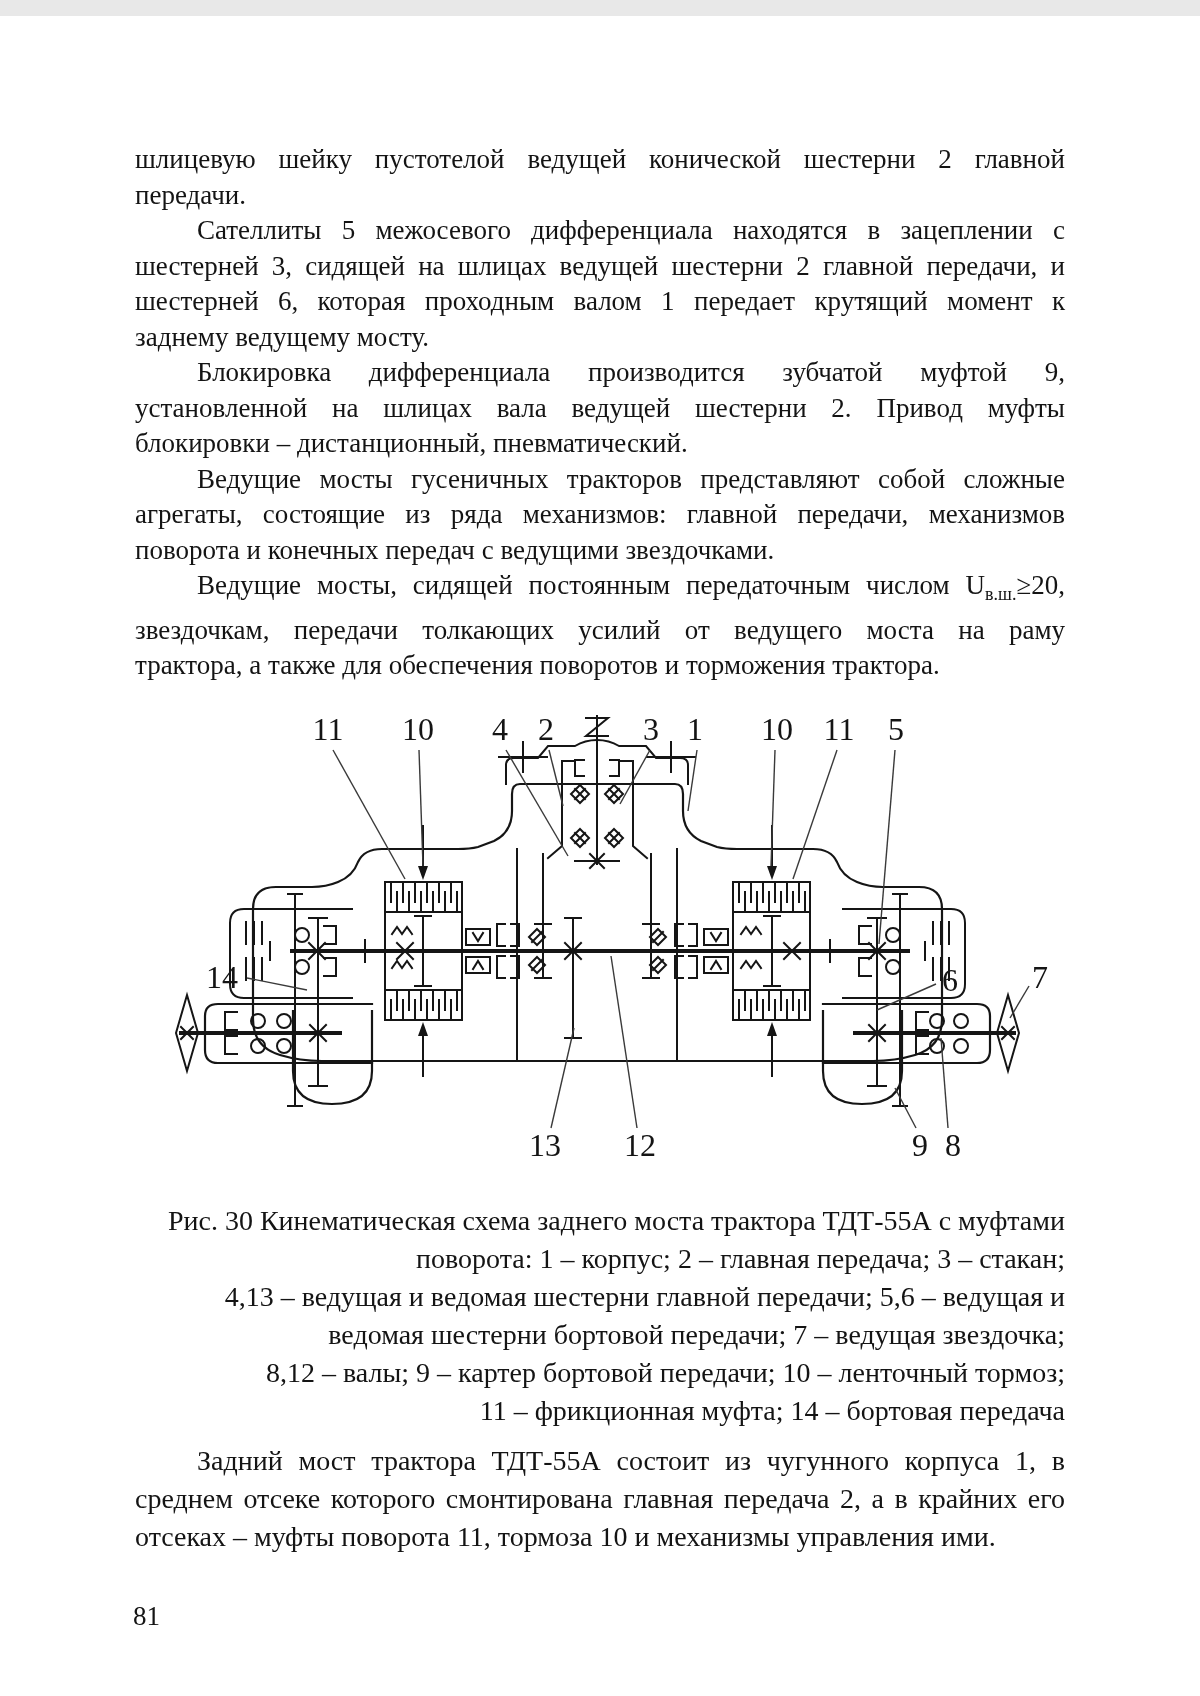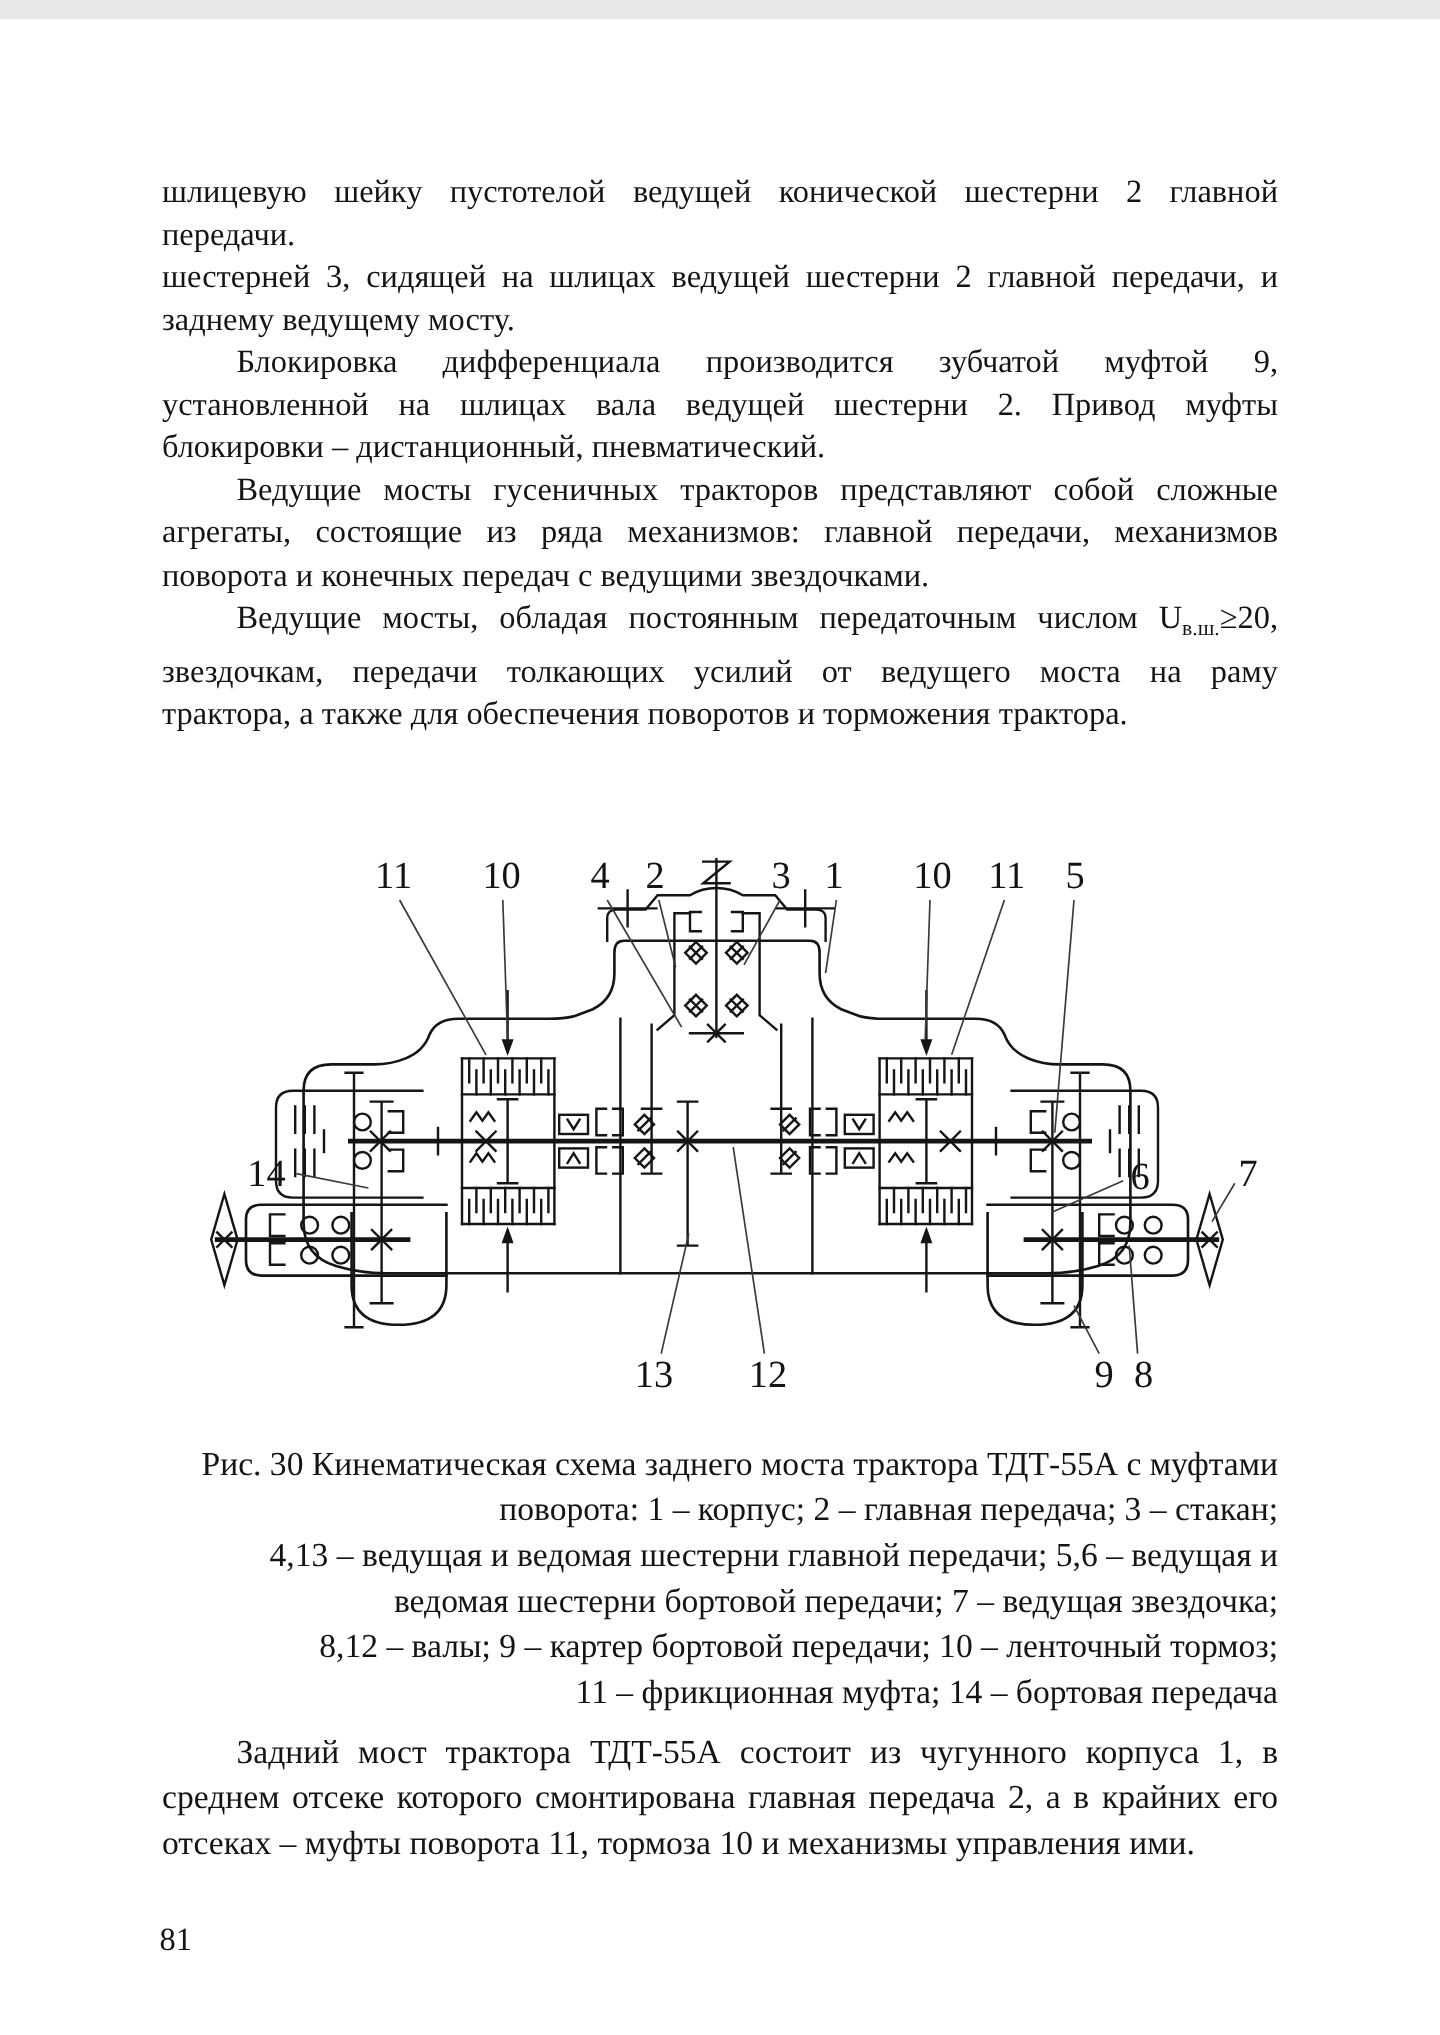--- a/index.html
+++ b/index.html
@@ -28,29 +28,31 @@
   .blk{fill:#151515;stroke:none;}
 </style>
 </head>
 <body>
 
 <div id="page">
 
   <div id="text-top">
     <div class="ln j">шлицевую шейку пустотелой ведущей конической шестерни 2 главной</div>
     <div class="ln">передачи.</div>
+    <div class="ln j ind">Сателлиты 5 межосевого дифференциала находятся в зацеплении с</div>
     <div class="ln j">шестерней 3, сидящей на шлицах ведущей шестерни 2 главной передачи, и</div>
+    <div class="ln j">шестерней 6, которая проходным валом 1 передает крутящий момент к</div>
     <div class="ln">заднему ведущему мосту.</div>
     <div class="ln j ind">Блокировка дифференциала производится зубчатой муфтой 9,</div>
     <div class="ln j">установленной на шлицах вала ведущей шестерни 2. Привод муфты</div>
     <div class="ln">блокировки – дистанционный, пневматический.</div>
     <div class="ln j ind">Ведущие мосты гусеничных тракторов представляют собой сложные</div>
     <div class="ln j">агрегаты, состоящие из ряда механизмов: главной передачи, механизмов</div>
     <div class="ln">поворота и конечных передач с ведущими звездочками.</div>
-    <div class="ln j ind"><span>Ведущие мосты, обладая постоянным передаточным числом U</span><span class="sub">в.ш.</span><span>≥20,</span></div>
+    <div class="ln j ind"><span>Ведущие мосты, сидящей постоянным передаточным числом U</span><span class="sub">в.ш.</span><span>≥20,</span></div>
     <div class="ln j">звездочкам, передачи толкающих усилий от ведущего моста на раму</div>
     <div class="ln">трактора, а также для обеспечения поворотов и торможения трактора.</div>
   </div>
 
   <svg id="fig" width="1200" height="545" viewBox="0 640 1200 545">
 
     <path class="oln" d="M 520 768 L 675 768 Q 683 768 683 778 L 683 795 Q 683 816 701 825 L 717 831 Q 725 833 737 833 L 813 833 Q 831 833 837 846 Q 842 860 857 866 Q 869 871 883 871 L 919 871 Q 942 871 942 893 L 942 1003 Q 942 1031 915 1039 Q 895 1045 873 1045 L 322 1045 Q 300 1045 280 1039 Q 253 1031 253 1003 L 253 893 Q 253 871 276 871 L 312 871 Q 326 871 338 866 Q 353 860 358 846 Q 364 833 382 833 L 458 833 Q 470 833 478 831 L 494 825 Q 512 816 512 795 L 512 778 Q 512 768 520 768 Z"></path>
 
     <path class="thin" d="M 506 768 L 506 749 Q 506 742 514 742 L 538 742 L 548 730 L 575 730 Q 585 724 597 724 Q 609 724 619 730 L 646 730 L 656 742 L 680 742 Q 688 742 688 749 L 688 768"></path>
     <path class="thin" d="M 523 726 V 756 M 499 741 H 547 M 671 726 V 756 M 647 741 H 695"></path>

